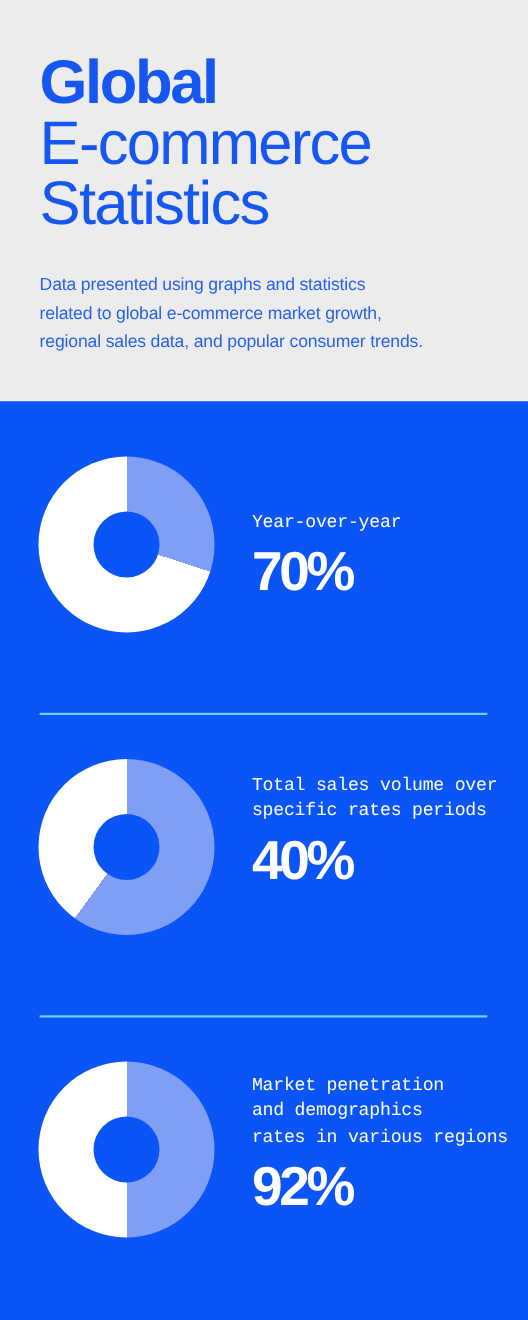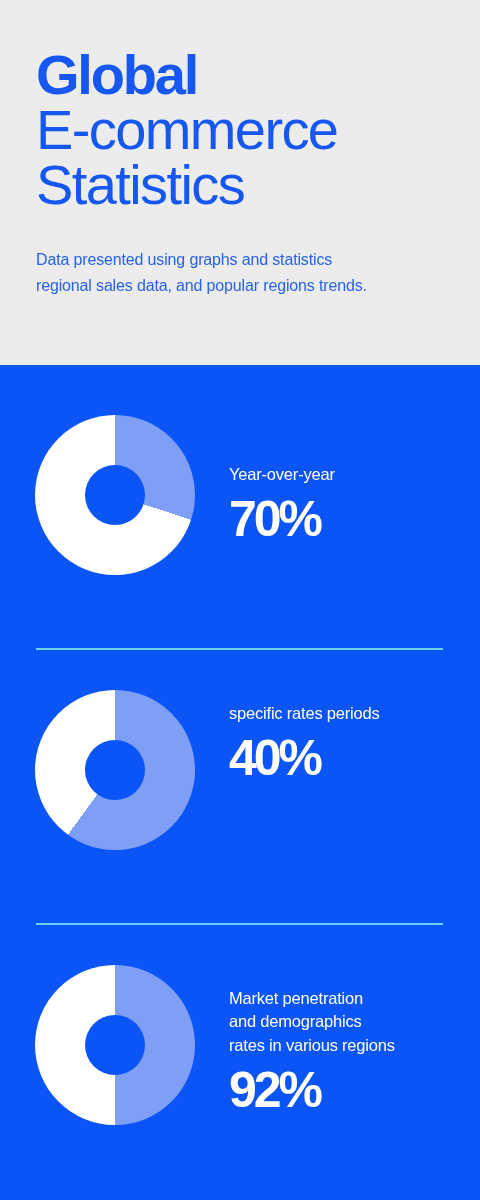--- a/index.html
+++ b/index.html
@@ -117,35 +117,36 @@
     width: 245px;
   }
 
   .stat-label {
     margin: 0;
     color: #ffffff;
     font-size: 16.5px;
     line-height: 1.42;
     font-weight: 400;
     letter-spacing: -0.2px;
+    font-family: Liberation Mono, monospace;
   }
   .stat-label span { display: block; }
 
   .stat-value {
     margin: 0;
     color: #ffffff;
     font-weight: 700;
     font-size: 50px;
     line-height: 1.0;
     letter-spacing: -3px;
     padding-top: 8px;
   }
   .stat-block.b1 .stat-text { top: 48px; }
   .stat-block.b2 .stat-text { top: 12px; }
-  .stat-block.b3 .stat-text { top: 10px; margin-top: 12px; }
+  .stat-block.b3 .stat-text { top: 10px; }
 
   
   .divider {
     position: absolute;
     left: 36px;
     width: 407px;
     height: 2px;
     background: #6fd0f5;
   }
   .divider.d1 { top: 283px; }
@@ -157,21 +158,22 @@
 <div id="page">
 
   <div class="header">
     <h1 class="title-block">
       <span class="title-line bold">Global</span>
       <span class="title-line light">E-commerce</span>
       <span class="title-line light">Statistics</span>
     </h1>
     <p class="subtitle">
       <span>Data presented using graphs and statistics</span>
-      <span>regional sales data, and popular regions trends.</span>
+      <span>related to global e-commerce market growth,</span>
+      <span>regional sales data, and popular consumer trends.</span>
     </p>
   </div>
 
   <div class="body-area">
 
     <div class="stat-block b1">
       <div class="donut-wrap">
         <div class="donut" style="background: conic-gradient(rgb(126, 159, 245) 0deg, rgb(126, 159, 245) 108deg, rgb(255, 255, 255) 108deg, rgb(255, 255, 255) 360deg);">
           <div class="donut-hole"></div>
         </div>
@@ -187,20 +189,21 @@
     <div class="divider d1" style="background: rgb(111, 208, 245);"></div>
 
     <div class="stat-block b2">
       <div class="donut-wrap">
         <div class="donut" style="background: conic-gradient(rgb(126, 159, 245) 0deg, rgb(126, 159, 245) 216deg, rgb(255, 255, 255) 216deg, rgb(255, 255, 255) 360deg);">
           <div class="donut-hole"></div>
         </div>
       </div>
       <div class="stat-text">
         <p class="stat-label">
+          <span>Total sales volume over</span>
           <span>specific rates periods</span>
         </p>
         <p class="stat-value">40%</p>
       </div>
     </div>
 
     <div class="divider d2" style="background: rgb(111, 208, 245);"></div>
 
     <div class="stat-block b3">
       <div class="donut-wrap">

